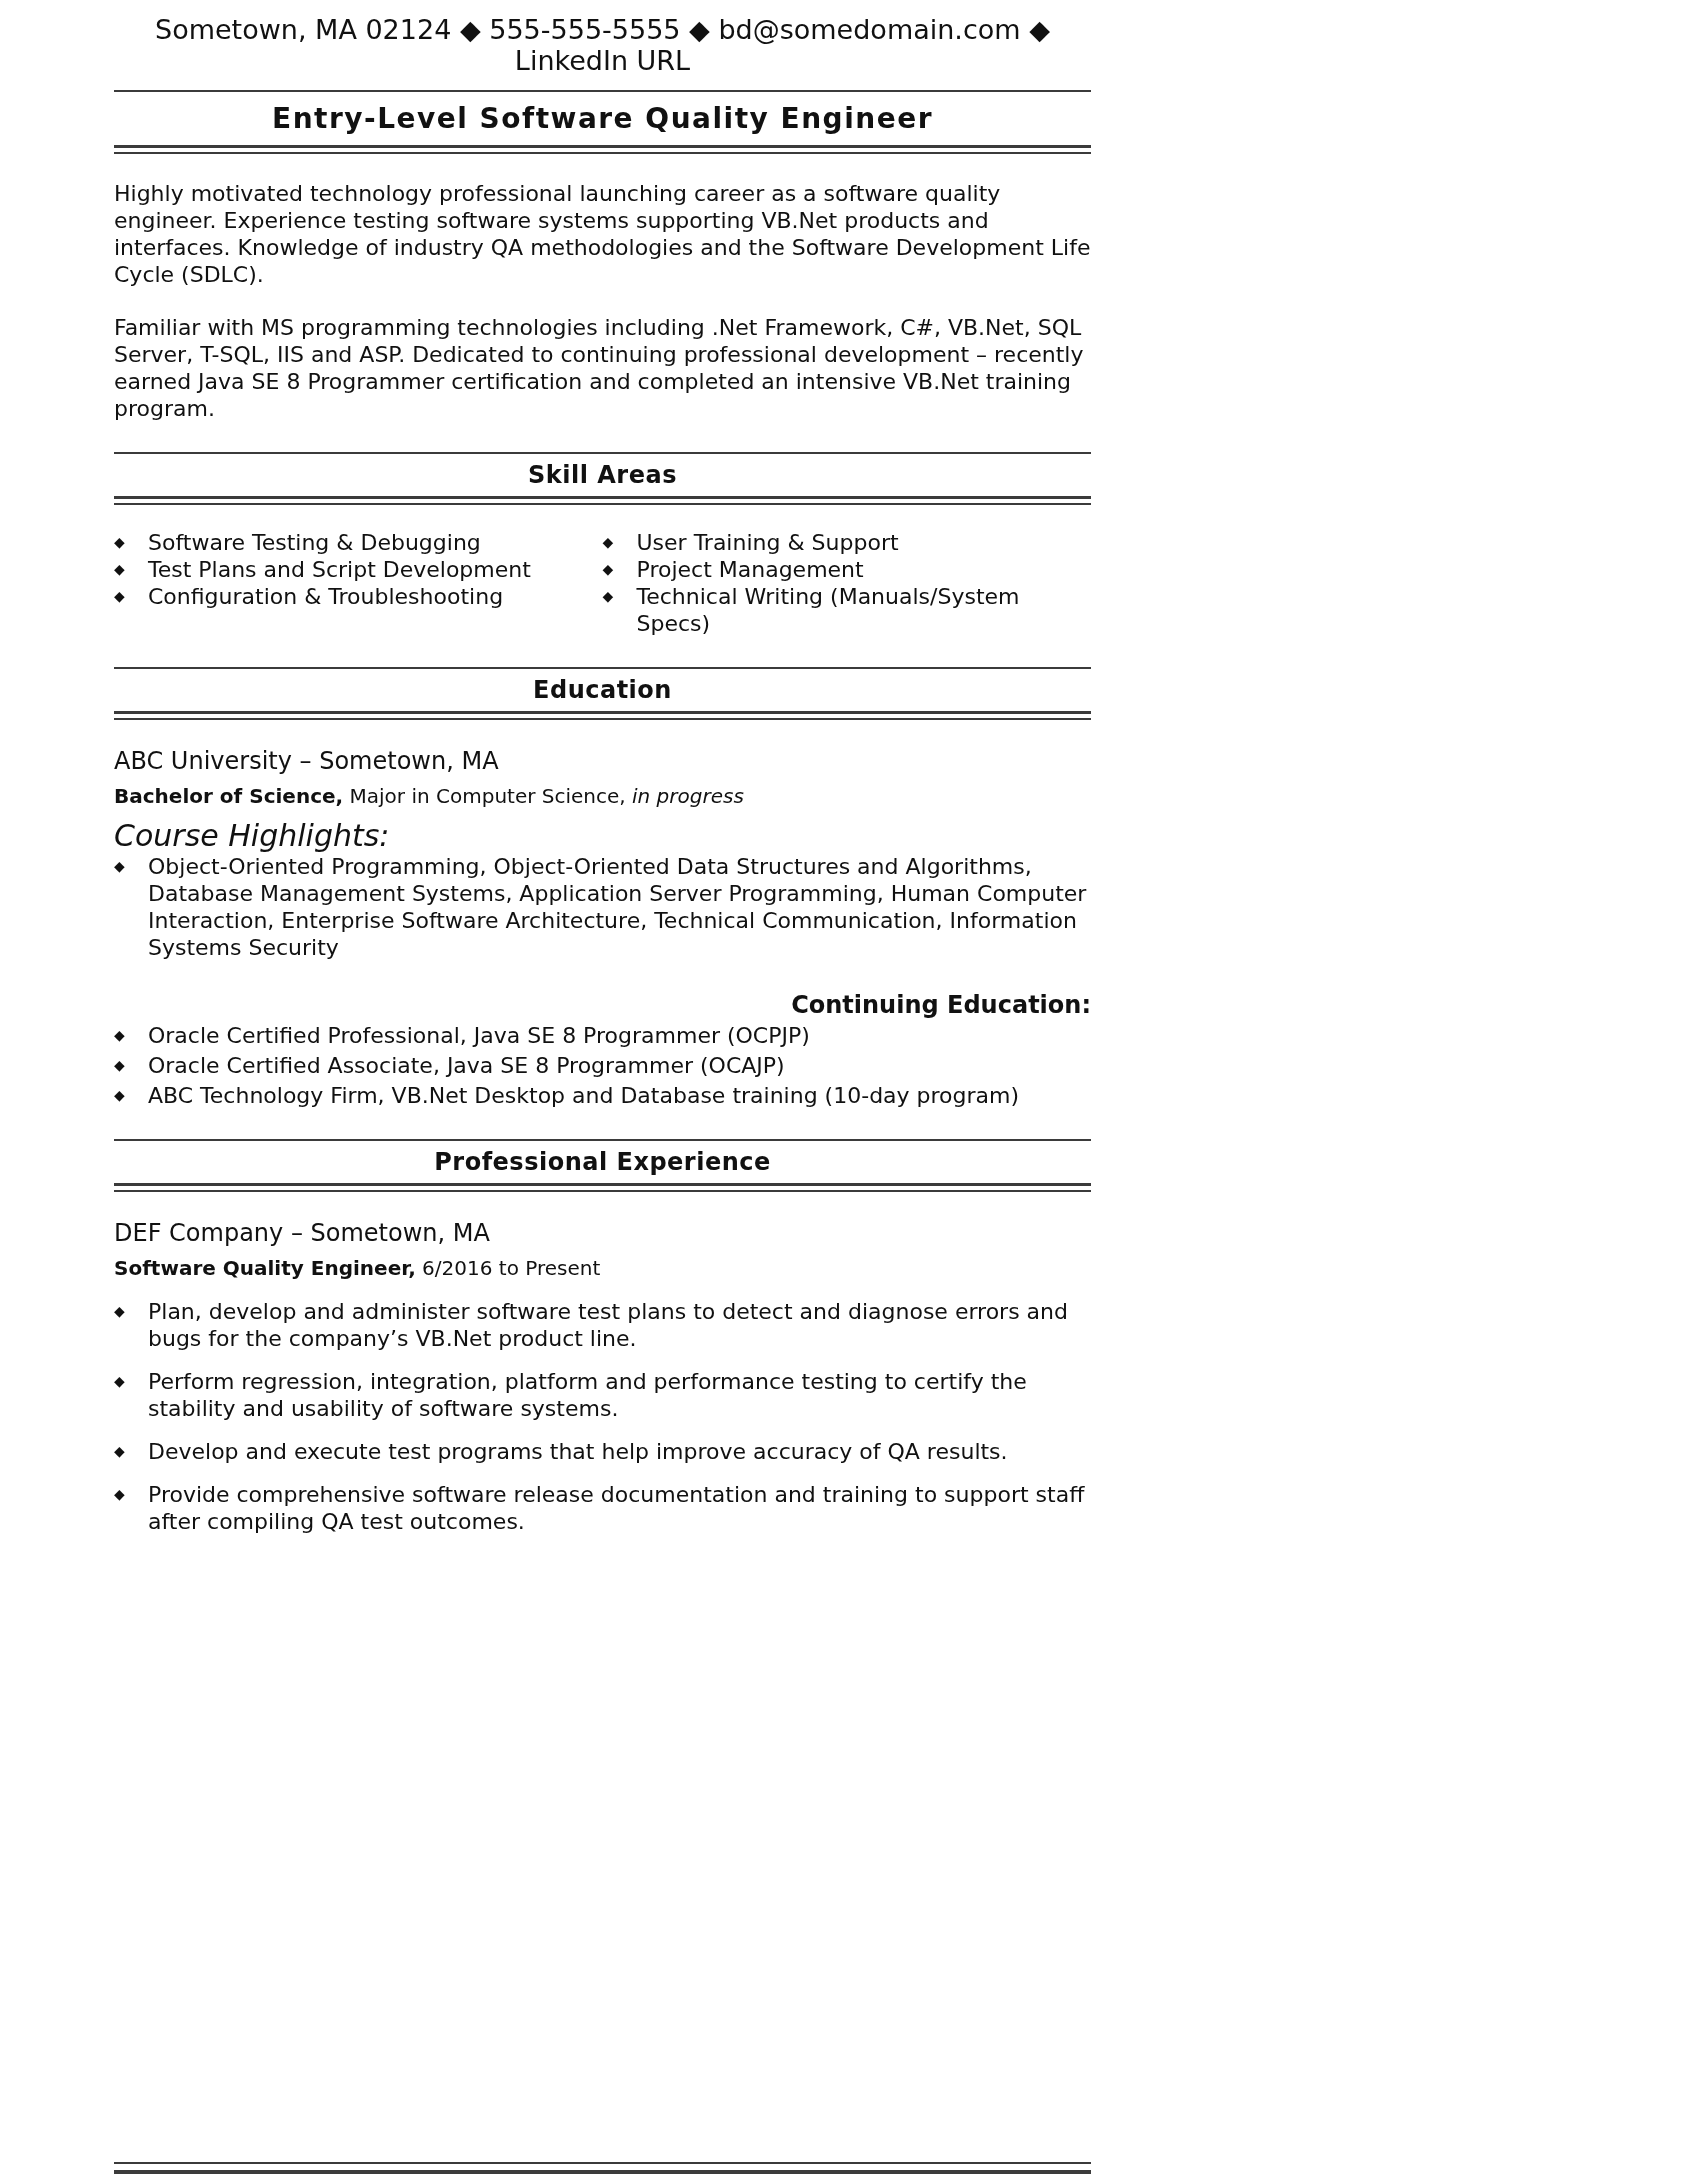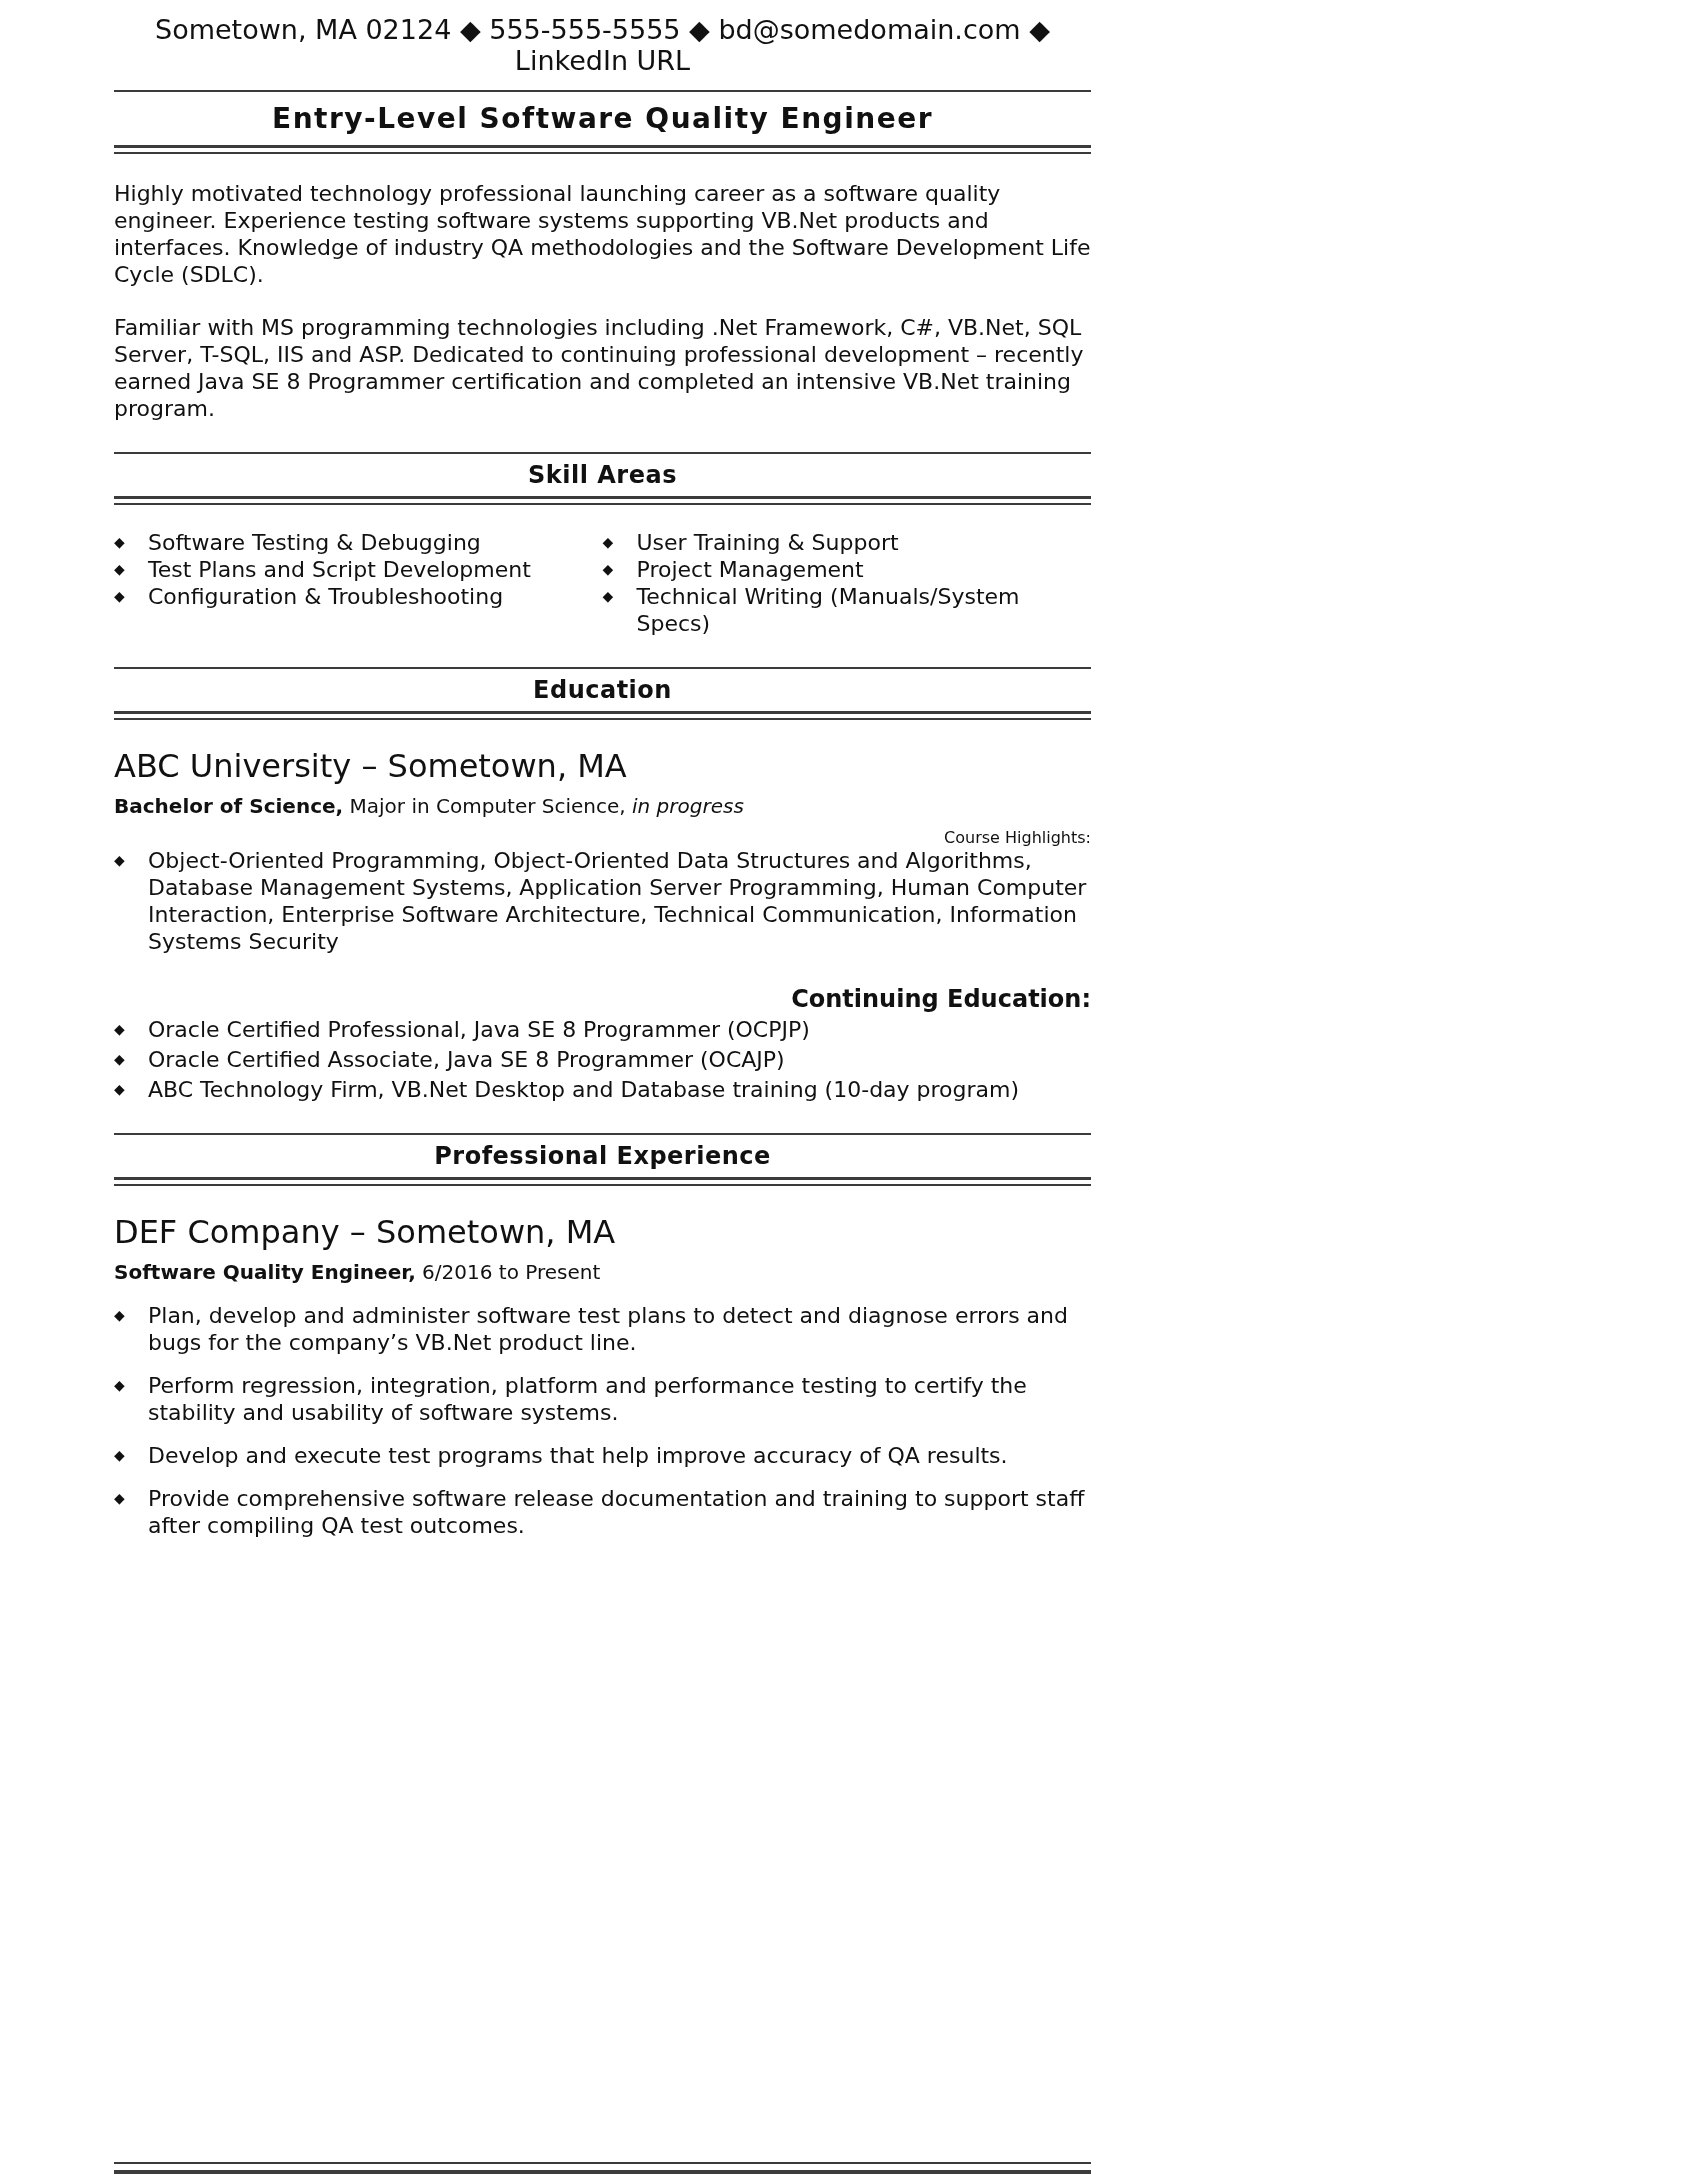--- a/index.html
+++ b/index.html
@@ -61,23 +61,23 @@
   ul.bullet-list { list-style: none; margin: 0; padding: 0; }
   .bullet-item { display: flex; font-size: 22px; line-height: 27px; }
   .bullet-item .b { flex: none; width: 34px; font-size: 14px; line-height: 27px; }
   .bullet-item .t { flex: 1; }
 
   
   .skills-columns { display: flex; margin-top: 24px; }
   .skills-columns .col { width: 50%; }
 
   
-  .org-line { font-size: 32px; margin: 27px 0 0; }
+  .org-line { font-size: 24px; margin: 27px 0 0; }
   .detail-line { font-size: 20px; line-height: 27px; margin: 8px 0 0; }
-  .italic-line { font-size: 16px; margin: 8px 0 0; text-align: right; }
+  .italic-line { font-size: 30px; font-style: italic; margin: 8px 0 0; }
   .course-list { margin-top: 5px; }
   .sub-heading { font-size: 24px; font-weight: bold; margin: 30px 0 0; text-align: right; }
   .cont-list { margin-top: 8px; }
   .cont-list .bullet-item { margin-top: 3px; }
   .exp-list { margin-top: 6px; }
   .exp-list .bullet-item { margin-top: 16px; }
 
   
   .bottom-rule {
     position: absolute;

